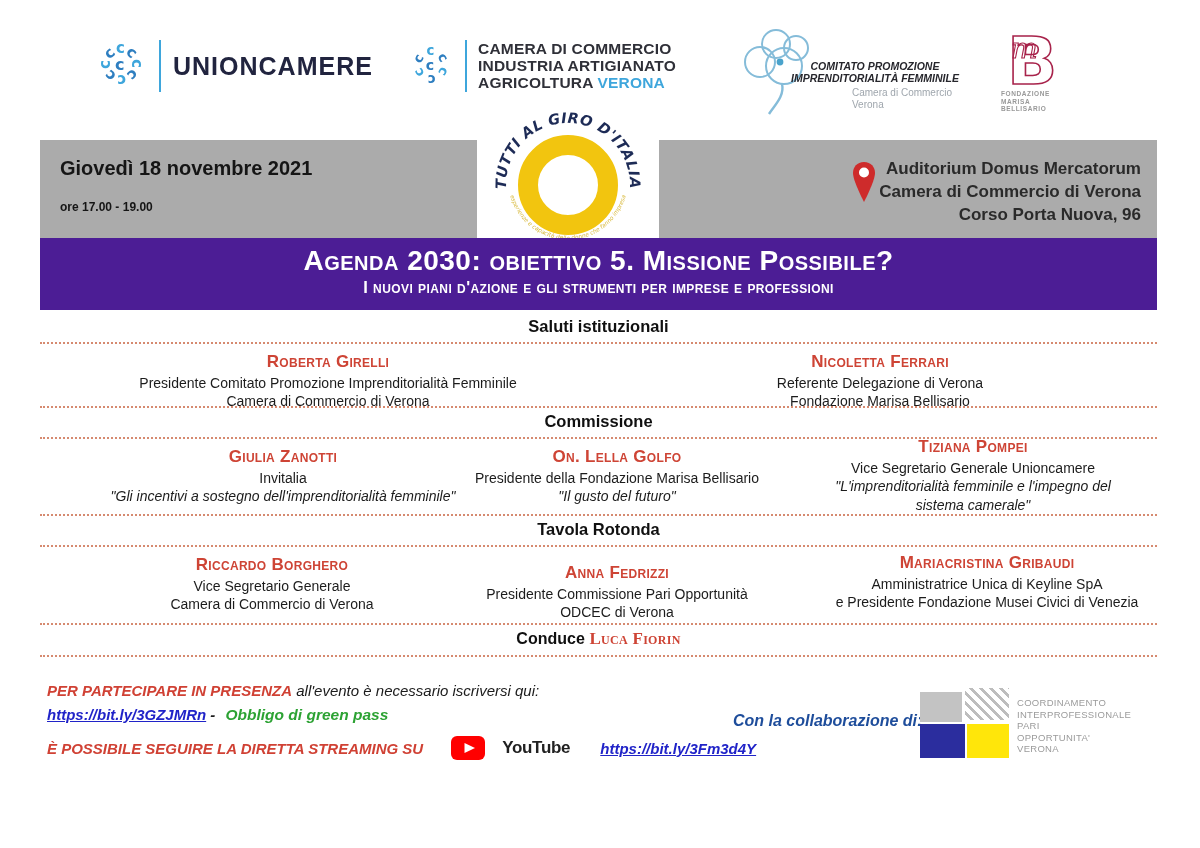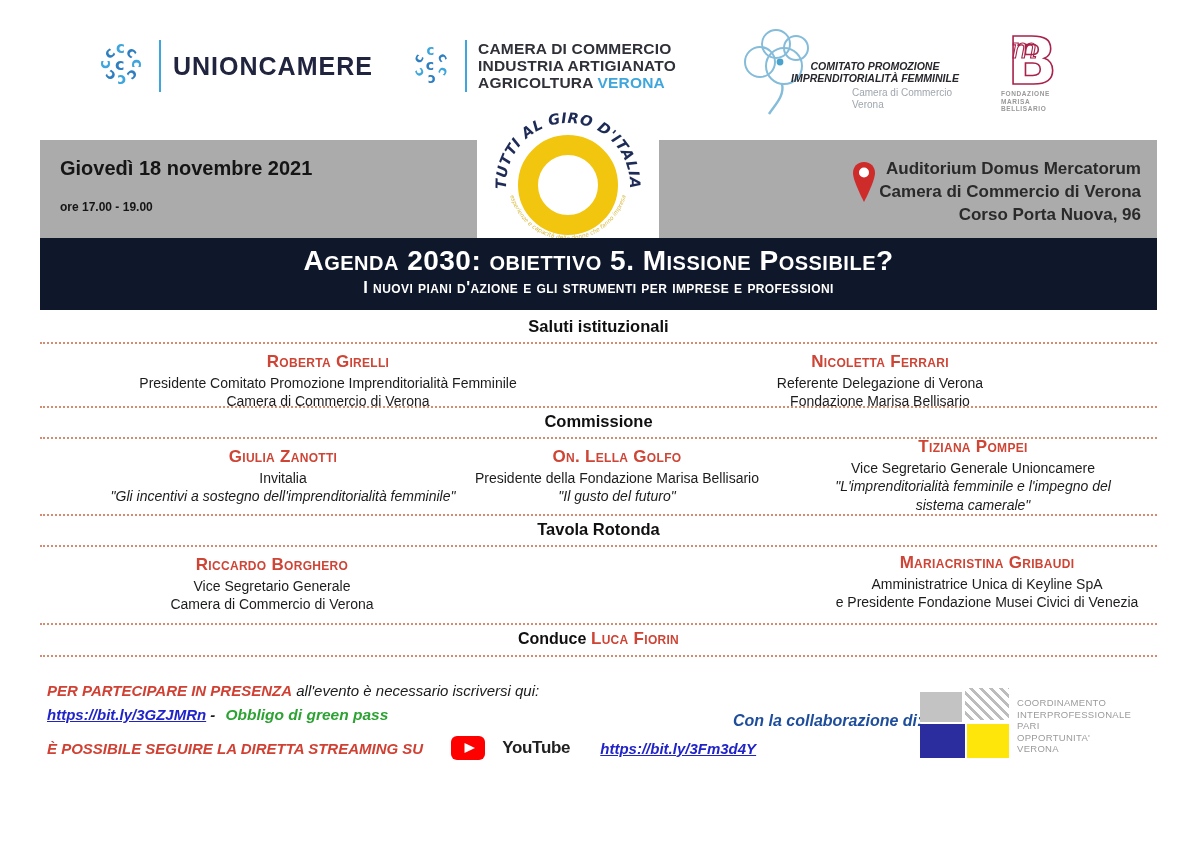--- a/index.html
+++ b/index.html
@@ -25,35 +25,35 @@
   .grayband{left:40px;top:140px;width:1117px;height:98px;background:#ABABAB;}
   .date1{position:absolute;left:20px;top:17px;font-size:20px;font-weight:bold;color:#151515;}
   .date2{position:absolute;left:20px;top:60px;font-size:12px;font-weight:bold;color:#151515;}
   .pin{position:absolute;left:812px;top:20px;}
   .venue{position:absolute;right:16px;top:17px;text-align:right;font-size:17px;font-weight:bold;color:#2A2A2A;line-height:23px;}
 
   
   .girobox{left:477px;top:100px;width:182px;height:138px;background:#fff;}
 
   
-  .redband{left:40px;top:238px;width:1117px;height:72px;background:#0f172a;text-align:center;color:#fff;}
+  .redband{left:40px;top:238px;width:1117px;height:72px;background:#4c1d95;text-align:center;color:#fff;}
   .title{padding-top:7px;font-size:28px;font-weight:bold;font-variant:small-caps;letter-spacing:.5px;}
   .subtitle{font-size:16.5px;font-weight:bold;font-variant:small-caps;letter-spacing:.4px;margin-top:1px;}
 
   
   .program{left:40px;top:312px;width:1117px;}
   .sec-h{text-align:center;font-size:16.5px;font-weight:bold;color:#101010;padding:5px 0 6px;border-bottom:2px dotted #D68A70;}
   .lined{border-top:2px dotted #D68A70;padding-top:4px;}
   .row{position:relative;}
   .sp{position:absolute;text-align:center;}
   .name{display:block;font-size:17px;font-weight:bold;font-variant:small-caps;color:#CE4435;letter-spacing:.3px;margin-bottom:2px;}
   .role{font-size:14px;color:#1C1C1C;line-height:1.32;}
   .quote{font-size:14px;font-style:italic;color:#1C1C1C;line-height:1.32;}
   .conduce-prefix{font-size:16px;font-weight:bold;color:#101010;}
-  .conduce-name{font-size:17px;font-weight:bold;font-variant:small-caps;color:#CE4435;letter-spacing:.3px;}
+  .conduce-name{font-size:17px;font-weight:bold;font-variant:small-caps;color:#CE4435;letter-spacing:.3px;font-family:Liberation Serif, serif;}
 
   
   .f-line{font-size:15px;font-style:italic;}
   .f1{left:47px;top:682px;}
   .f2{left:47px;top:706px;}
   .f3{left:47px;top:736px;display:flex;align-items:center;}
   .red-label{color:#D04134;font-weight:bold;}
   .dark-it{color:#1B1B1B;}
   .blue-link{color:#2023C8;font-weight:bold;text-decoration:underline;font-style:italic;}
   .green-pass{color:#2CA233;font-weight:bold;margin-left:6px;font-size:15.5px;}
@@ -217,20 +217,25 @@
       </div>
     </div>
 
     <div class="sec-h lined">Tavola Rotonda</div>
     <div class="row" style="height:76px;">
       <div class="sp" style="left:42px;top:8px;width:380px;">
         <span class="name">Riccardo Borghero</span>
         <div class="role">Vice Segretario Generale</div>
         <div class="role">Camera di Commercio di Verona</div>
       </div>
+      <div class="sp" style="left:397px;top:16px;width:360px;">
+        <span class="name">Anna Fedrizzi</span>
+        <div class="role">Presidente Commissione Pari Opportunità</div>
+        <div class="role">ODCEC di Verona</div>
+      </div>
       <div class="sp" style="left:747px;top:6px;width:400px;">
         <span class="name">Mariacristina Gribaudi</span>
         <div class="role">Amministratrice Unica di Keyline SpA</div>
         <div class="role">e Presidente Fondazione Musei Civici di Venezia</div>
       </div>
     </div>
 
     <div class="sec-h lined">
       <span class="conduce-prefix">Conduce</span>
       <span class="conduce-name">Luca Fiorin</span>

